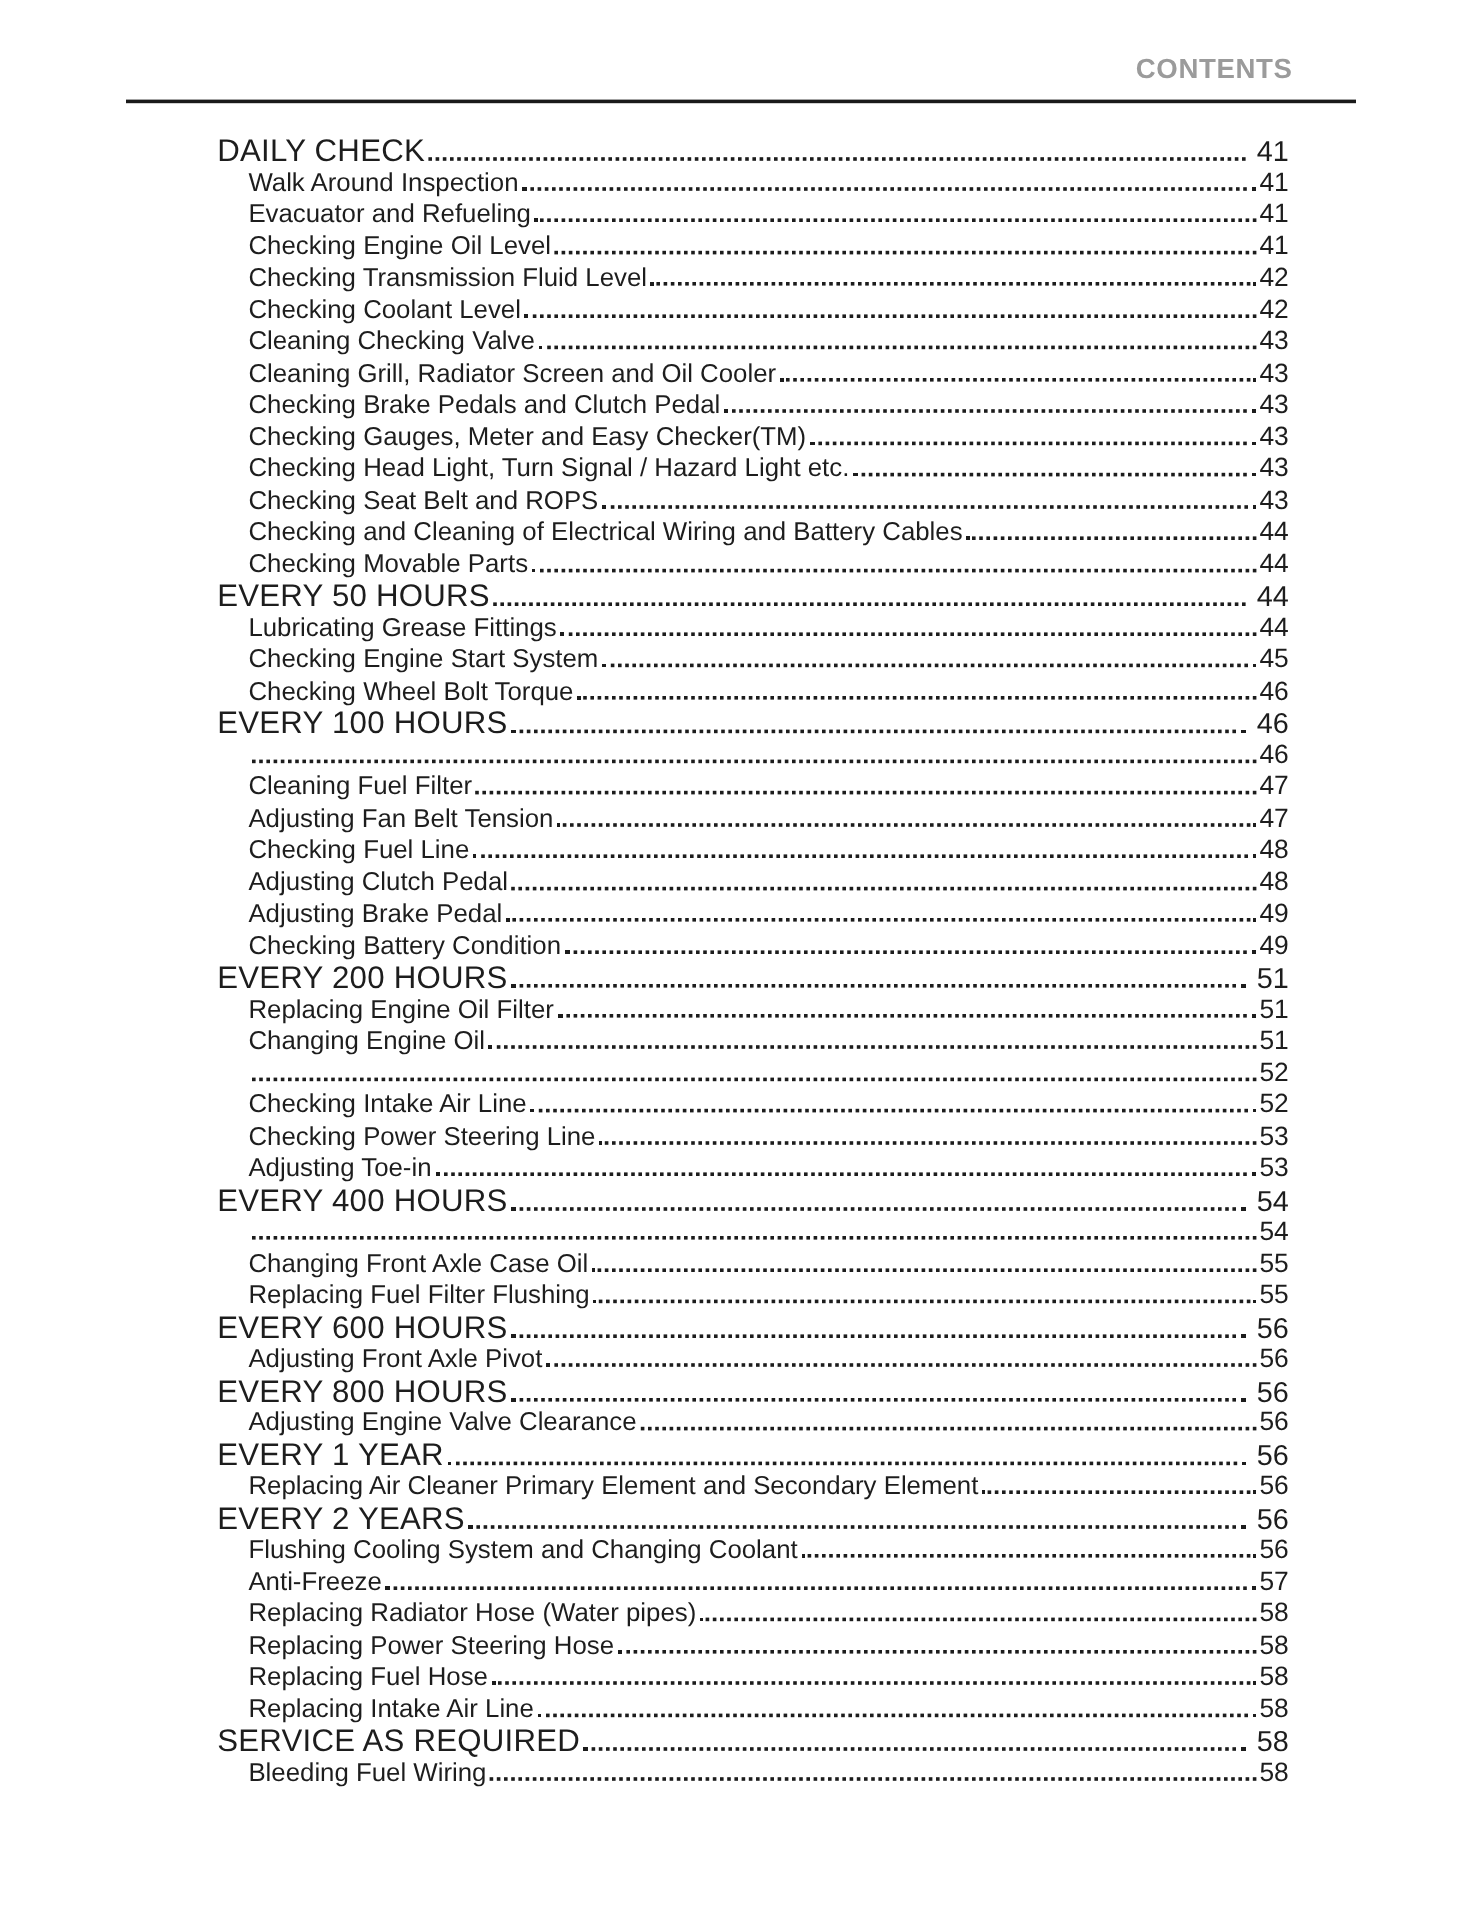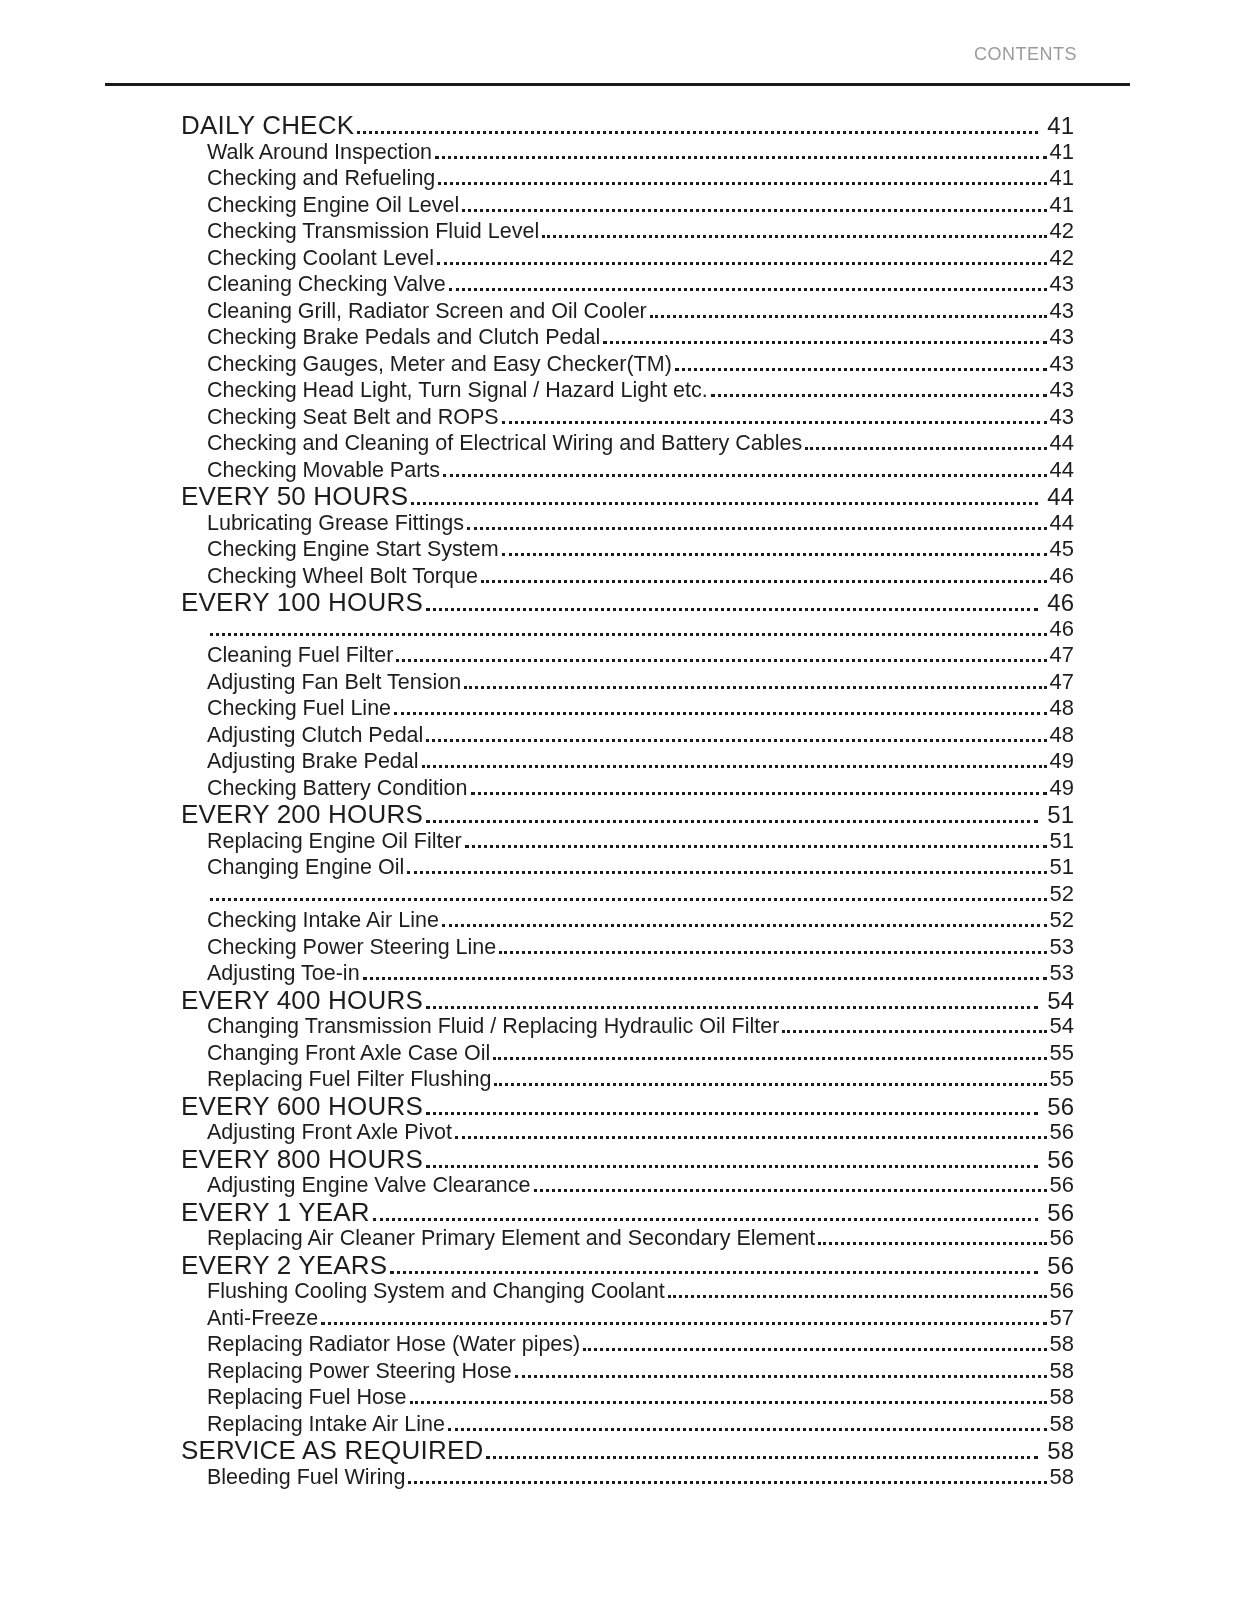--- a/index.html
+++ b/index.html
@@ -18,22 +18,22 @@
     background: #ffffff;
   }
   .header {
     position: absolute;
     top: 44px;
     left: 0;
     right: 159px;
     text-align: right;
   }
   .header-title {
-    font-size: 18px;
-    font-weight: normal;
+    font-size: 23px;
+    font-weight: bold;
     color: #9b9b9b;
     letter-spacing: 0.5px;
   }
   .header-rule {
     position: absolute;
     top: 83px;
     left: 105px;
     width: 1025px;
     height: 3px;
     background: #1a1a1a;
@@ -87,21 +87,21 @@
         <span class="toc-label">DAILY CHECK</span>
         <span class="toc-dots"></span>
         <span class="toc-page">41</span>
       </div>
       <div class="toc-row level-1">
         <span class="toc-label">Walk Around Inspection</span>
         <span class="toc-dots"></span>
         <span class="toc-page">41</span>
       </div>
       <div class="toc-row level-1">
-        <span class="toc-label">Checking and Refueling</span>
+        <span class="toc-label">Evacuator and Refueling</span>
         <span class="toc-dots"></span>
         <span class="toc-page">41</span>
       </div>
       <div class="toc-row level-1">
         <span class="toc-label">Checking Engine Oil Level</span>
         <span class="toc-dots"></span>
         <span class="toc-page">41</span>
       </div>
       <div class="toc-row level-1">
         <span class="toc-label">Checking Transmission Fluid Level</span>
@@ -245,21 +245,20 @@
         <span class="toc-label">Adjusting Toe-in</span>
         <span class="toc-dots"></span>
         <span class="toc-page">53</span>
       </div>
       <div class="toc-row level-0">
         <span class="toc-label">EVERY 400 HOURS</span>
         <span class="toc-dots"></span>
         <span class="toc-page">54</span>
       </div>
       <div class="toc-row level-1">
-        <span class="toc-label">Changing Transmission Fluid / Replacing Hydraulic Oil Filter</span>
         <span class="toc-dots"></span>
         <span class="toc-page">54</span>
       </div>
       <div class="toc-row level-1">
         <span class="toc-label">Changing Front Axle Case Oil</span>
         <span class="toc-dots"></span>
         <span class="toc-page">55</span>
       </div>
       <div class="toc-row level-1">
         <span class="toc-label">Replacing Fuel Filter Flushing</span>

